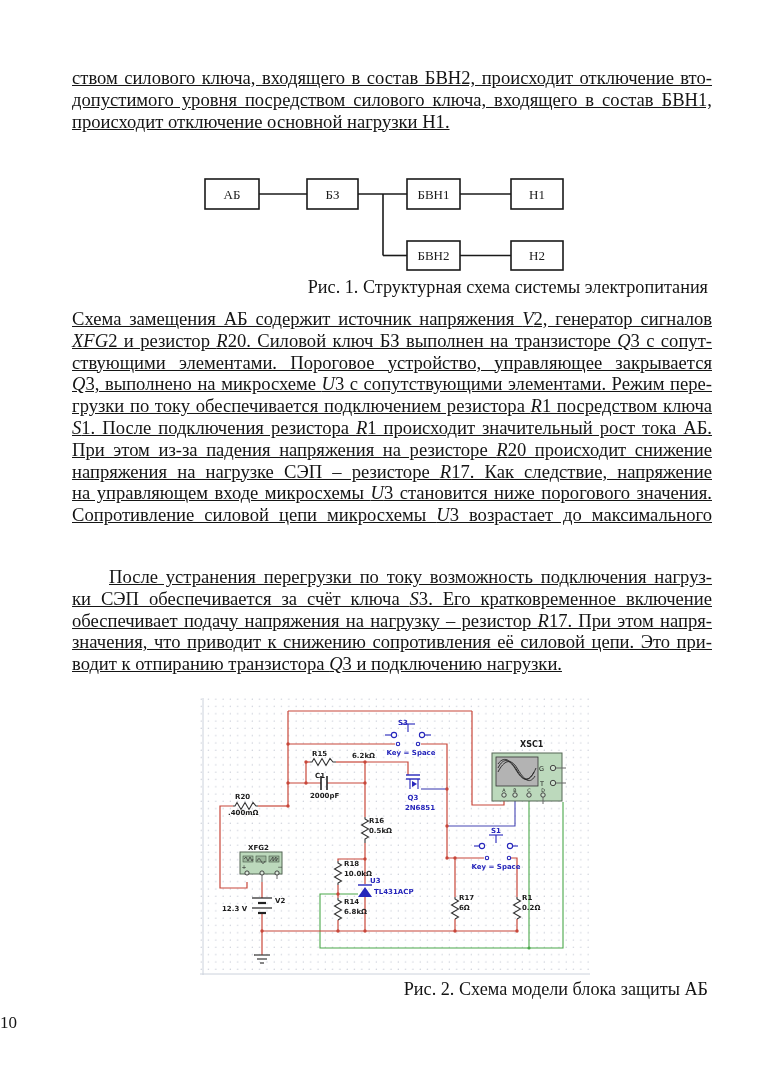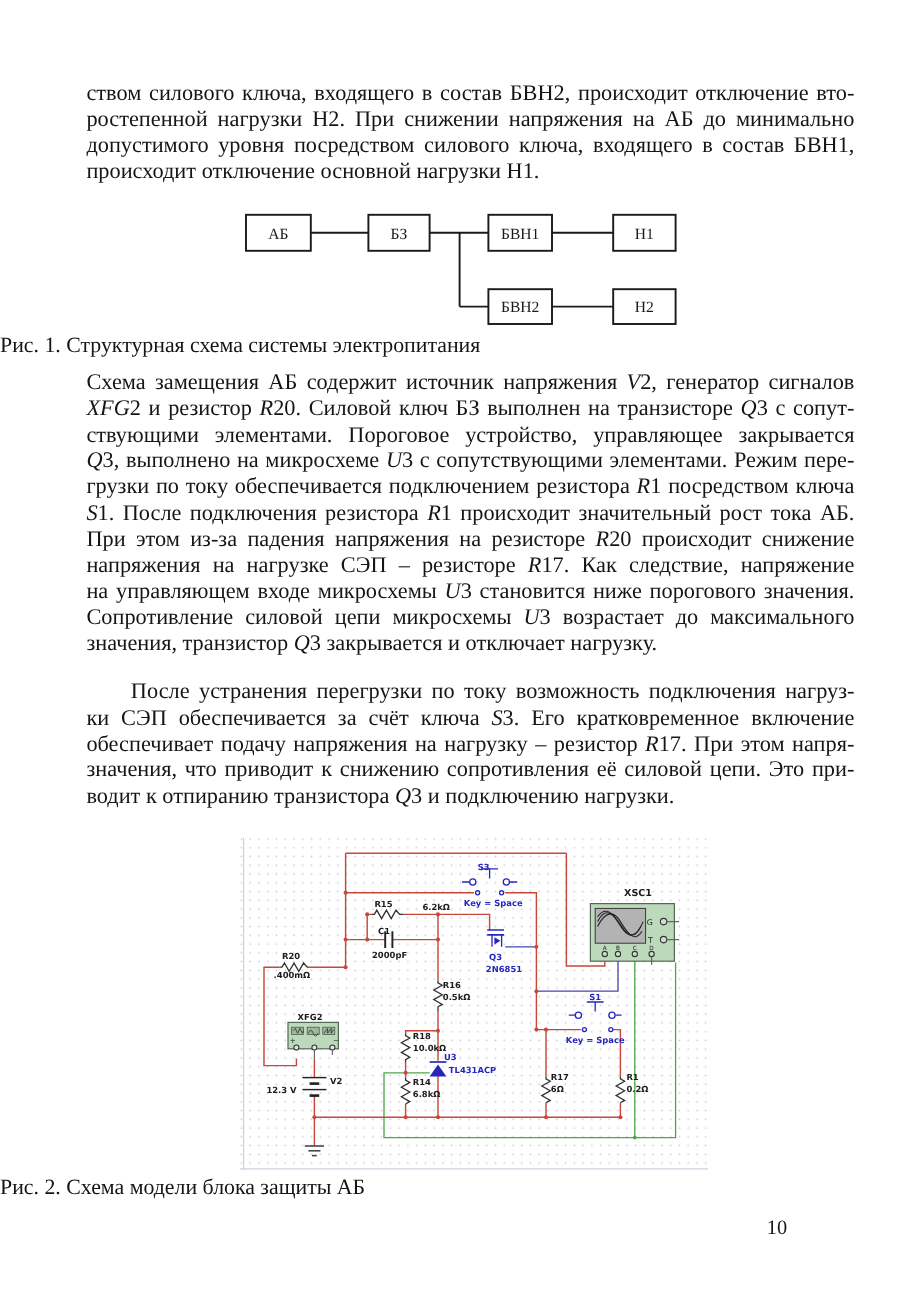--- a/index.html
+++ b/index.html
@@ -1,51 +1,49 @@
 <!DOCTYPE html>
 <html><head>
 <meta charset="utf-8">
 <style>
   html,body{margin:0;padding:0;background:#ffffff;}
   .page{position:relative;width:764px;height:1080px;background:#ffffff;
         font-family:"Liberation Serif",serif;color:#151515;overflow:hidden;}
-  .para{position:absolute;left:72px;width:640px;font-size:18.6px;line-height:21.8px;}
+  .para{position:absolute;left:72px;width:640px;font-size:18.6px;line-height:21.8px;text-decoration:underline;}
   .tline{text-align:justify;text-align-last:justify;}
   .tline.last{text-align:right;text-align-last:left;}
   .tline.indent{text-indent:37px;}
   .tline i{font-style:italic;}
-  .caption{position:absolute;left:0;width:708px;text-align:left;font-size:18.2px;}
-  .pagenum{position:absolute;left:0;width:656px;text-align:right;font-size:17px;}
+  .caption{position:absolute;left:0;width:708px;text-align:right;font-size:18.2px;}
+  .pagenum{position:absolute;left:0;width:656px;text-align:left;font-size:17px;}
   .figsvg{position:absolute;}
   svg text{font-family:"DejaVu Sans",sans-serif;}
   svg text.serif{font-family:"Liberation Serif",serif;}
 </style>
 </head>
 <body>
 
 <div class="page">
 
   <div class="para" style="top:67px">
       <div class="tline">ством силового ключа, входящего в состав БВН2, происходит отключение вто-</div>
-      <div class="tline">ростепенной нагрузки Н2. При снижении напряжения на АБ до минимально</div>
       <div class="tline">допустимого уровня посредством силового ключа, входящего в состав БВН1,</div>
       <div class="tline last">происходит отключение основной нагрузки Н1.</div>
     </div>
   <div class="para" style="top:308px">
       <div class="tline">Схема замещения АБ содержит источник напряжения <i>V</i>2, генератор сигналов</div>
       <div class="tline"><i>XFG</i>2 и резистор <i>R</i>20. Силовой ключ БЗ выполнен на транзисторе <i>Q</i>3 с сопут-</div>
       <div class="tline">ствующими элементами. Пороговое устройство, управляющее закрывается</div>
       <div class="tline"><i>Q</i>3, выполнено на микросхеме <i>U</i>3 с сопутствующими элементами. Режим пере-</div>
       <div class="tline">грузки по току обеспечивается подключением резистора <i>R</i>1 посредством ключа</div>
       <div class="tline"><i>S</i>1. После подключения резистора <i>R</i>1 происходит значительный рост тока АБ.</div>
       <div class="tline">При этом из-за падения напряжения на резисторе <i>R</i>20 происходит снижение</div>
       <div class="tline">напряжения на нагрузке СЭП – резисторе <i>R</i>17. Как следствие, напряжение</div>
       <div class="tline">на управляющем входе микросхемы <i>U</i>3 становится ниже порогового значения.</div>
       <div class="tline">Сопротивление силовой цепи микросхемы <i>U</i>3 возрастает до максимального</div>
-      <div class="tline last">значения, транзистор <i>Q</i>3 закрывается и отключает нагрузку.</div>
     </div>
   <div class="para" style="top:566px">
       <div class="tline indent">После устранения перегрузки по току возможность подключения нагруз-</div>
       <div class="tline">ки СЭП обеспечивается за счёт ключа <i>S</i>3. Его кратковременное включение</div>
       <div class="tline">обеспечивает подачу напряжения на нагрузку – резистор <i>R</i>17. При этом напря-</div>
       <div class="tline">значения, что приводит к снижению сопротивления её силовой цепи. Это при-</div>
       <div class="tline last">водит к отпиранию транзистора <i>Q</i>3 и подключению нагрузки.</div>
     </div>
 
   <svg class="figsvg" style="left:178px;top:175px" width="430" height="106" viewBox="0 0 430 106">

